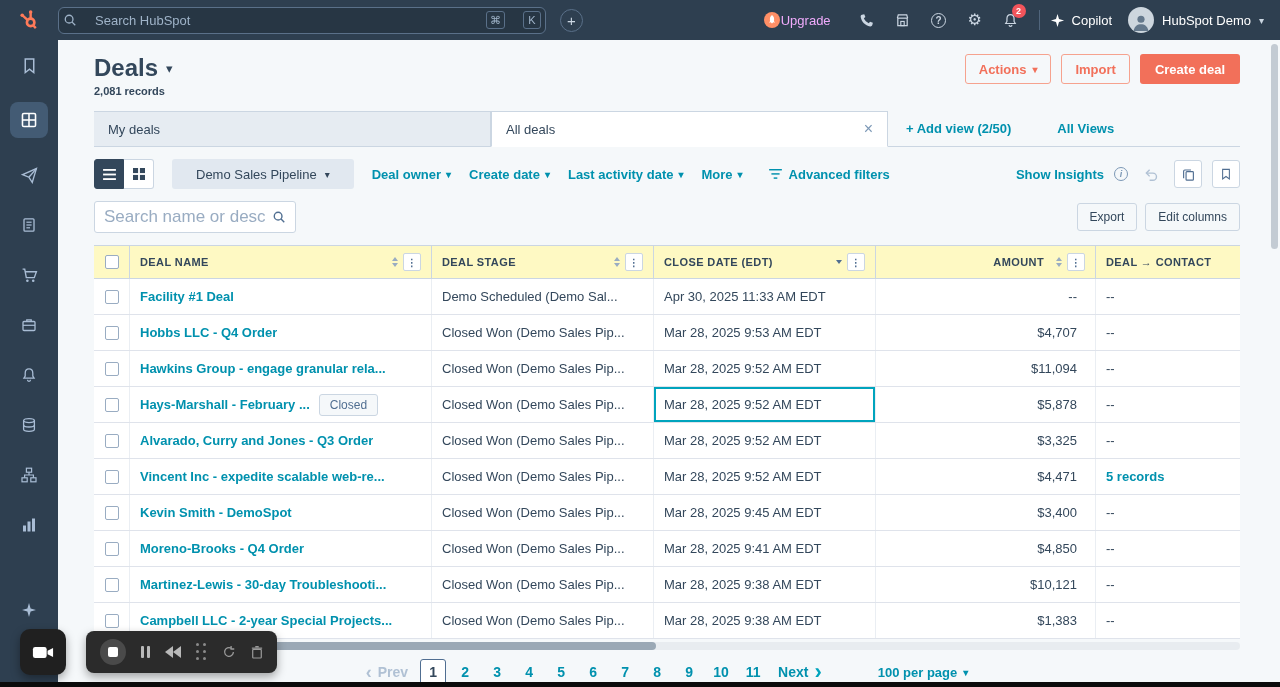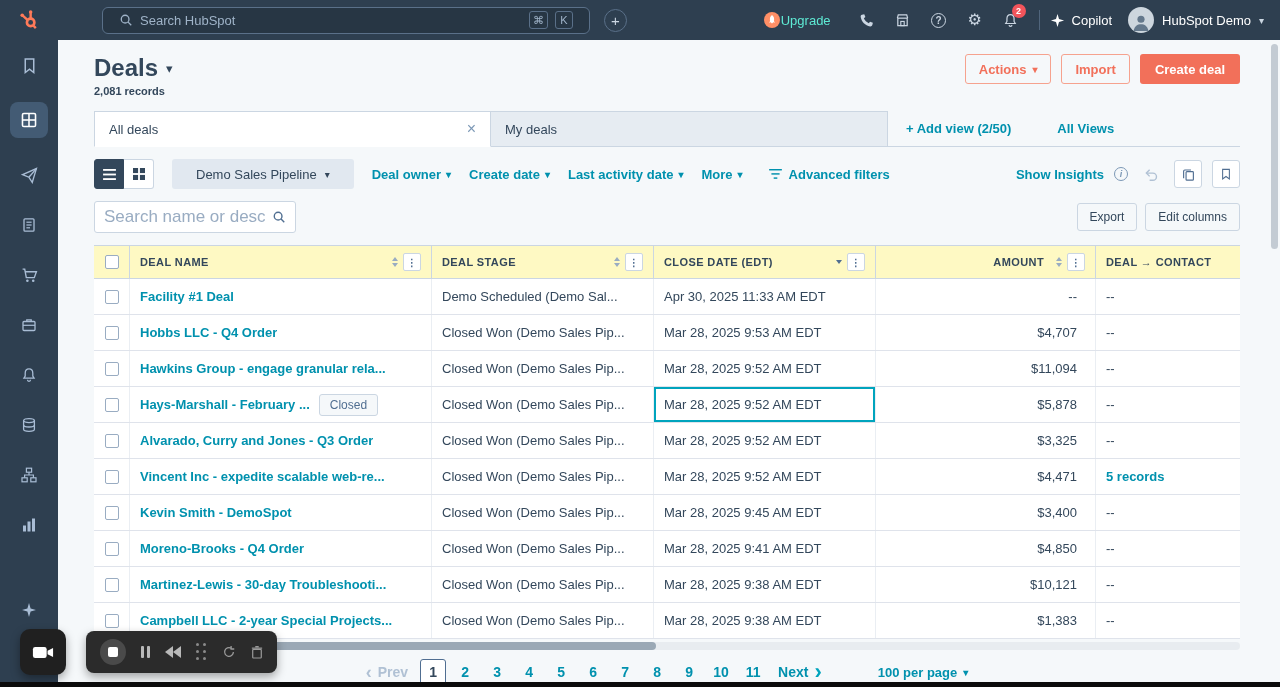--- a/index.html
+++ b/index.html
@@ -4,29 +4,29 @@
 <style>
   * { margin:0; padding:0; box-sizing:border-box; }
   html,body { width:1280px; height:687px; overflow:hidden; }
   body { font-family:"Liberation Sans", sans-serif; background:#f5f8fa; }
   .app { position:relative; width:1280px; height:687px; background:#f5f8fa; overflow:hidden; }
 
   
   .topbar { height:40px; background:#2e3f50; display:flex; align-items:center; position:relative; z-index:4; }
   .logo { width:58px; display:flex; justify-content:center; align-items:center; cursor:pointer; }
   .topsearch { width:488px; height:27px; border:1px solid #5a7089; border-radius:6px; background:rgba(0,0,0,.14);
-    display:flex; align-items:center; padding:0 16px; gap:7px; color:#9fb3c8;margin-left:44px; }
+    display:flex; align-items:center; padding:0 4px; gap:18px; color:#9fb3c8; }
   .topsearch input { flex:1; background:transparent; border:none; outline:none; color:#cfdae6; font-size:13px; }
   .topsearch input::placeholder { color:#9fb3c8; }
   .kbd { min-width:18px; height:18px; border:1px solid #5a7089; border-radius:3px; font-size:11px; color:#9fb3c8;
     display:flex; align-items:center; justify-content:center; padding:0 3px; }
   .plus-btn { width:23px; height:23px; border:1px solid #5a7089; border-radius:50%; color:#cbd6e2; font-size:15px;
     display:flex; align-items:center; justify-content:center; margin-left:14px; cursor:pointer; }
   .top-spacer { flex:1; }
-  .upgrade { display:flex; align-items:center; gap:1px; color:#5eead4; font-size:13px; cursor:pointer; margin-right:18px; }
+  .upgrade { display:flex; align-items:center; gap:1px; color:#f0abfc; font-size:13px; cursor:pointer; margin-right:18px; }
   .top-icon { width:36px; height:40px; display:flex; align-items:center; justify-content:center; color:#cbd6e2; cursor:pointer; position:relative; }
   .gear-glyph { font-size:16px; line-height:1; }
   .badge { position:absolute; top:4px; right:3px; min-width:14px; height:14px; border-radius:8px; background:#f2545b;
     color:#fff; font-size:9px; font-weight:bold; display:flex; align-items:center; justify-content:center; padding:0 3px; }
   .top-divider { width:1px; height:20px; background:#50657c; margin:0 10px; }
   .copilot { display:flex; align-items:center; gap:7px; color:#fff; font-size:13px; cursor:pointer; margin-right:16px; }
   .account { display:flex; align-items:center; gap:8px; color:#fff; font-size:13px; cursor:pointer; padding-right:16px; }
   .avatar { width:26px; height:26px; border-radius:50%; background:#cdd6de; display:flex; align-items:flex-end; justify-content:center; overflow:hidden; }
   .caret { font-size:10px; color:#cbd6e2; }
   .help-circle { width:15px; height:15px; border:1.3px solid currentColor; border-radius:50%; font-size:10px; font-weight:bold;
@@ -374,26 +374,26 @@
           <button class="btn-outline">
               <span>Actions</span>
               <span class="caret-orange">▾</span>
             </button>
           <button class="btn-outline">Import</button>
           <button class="btn-solid">Create deal</button>
         </div>
       </div>
 
       <div class="tabs-row">
+        <div class="tab inactive">
+          <span>My deals</span>
+        </div>
         <div class="tab active">
           <span>All deals</span>
           <span class="tab-close">×</span>
-        </div>
-        <div class="tab inactive">
-          <span>My deals</span>
         </div>
         <div class="tab-links">
           <span class="teal-link">+ Add view (2/50)</span>
           <span class="teal-link">All Views</span>
         </div>
       </div>
 
       <div class="toolbar-row">
         <div class="view-toggle">
           <div class="vt-btn active">

